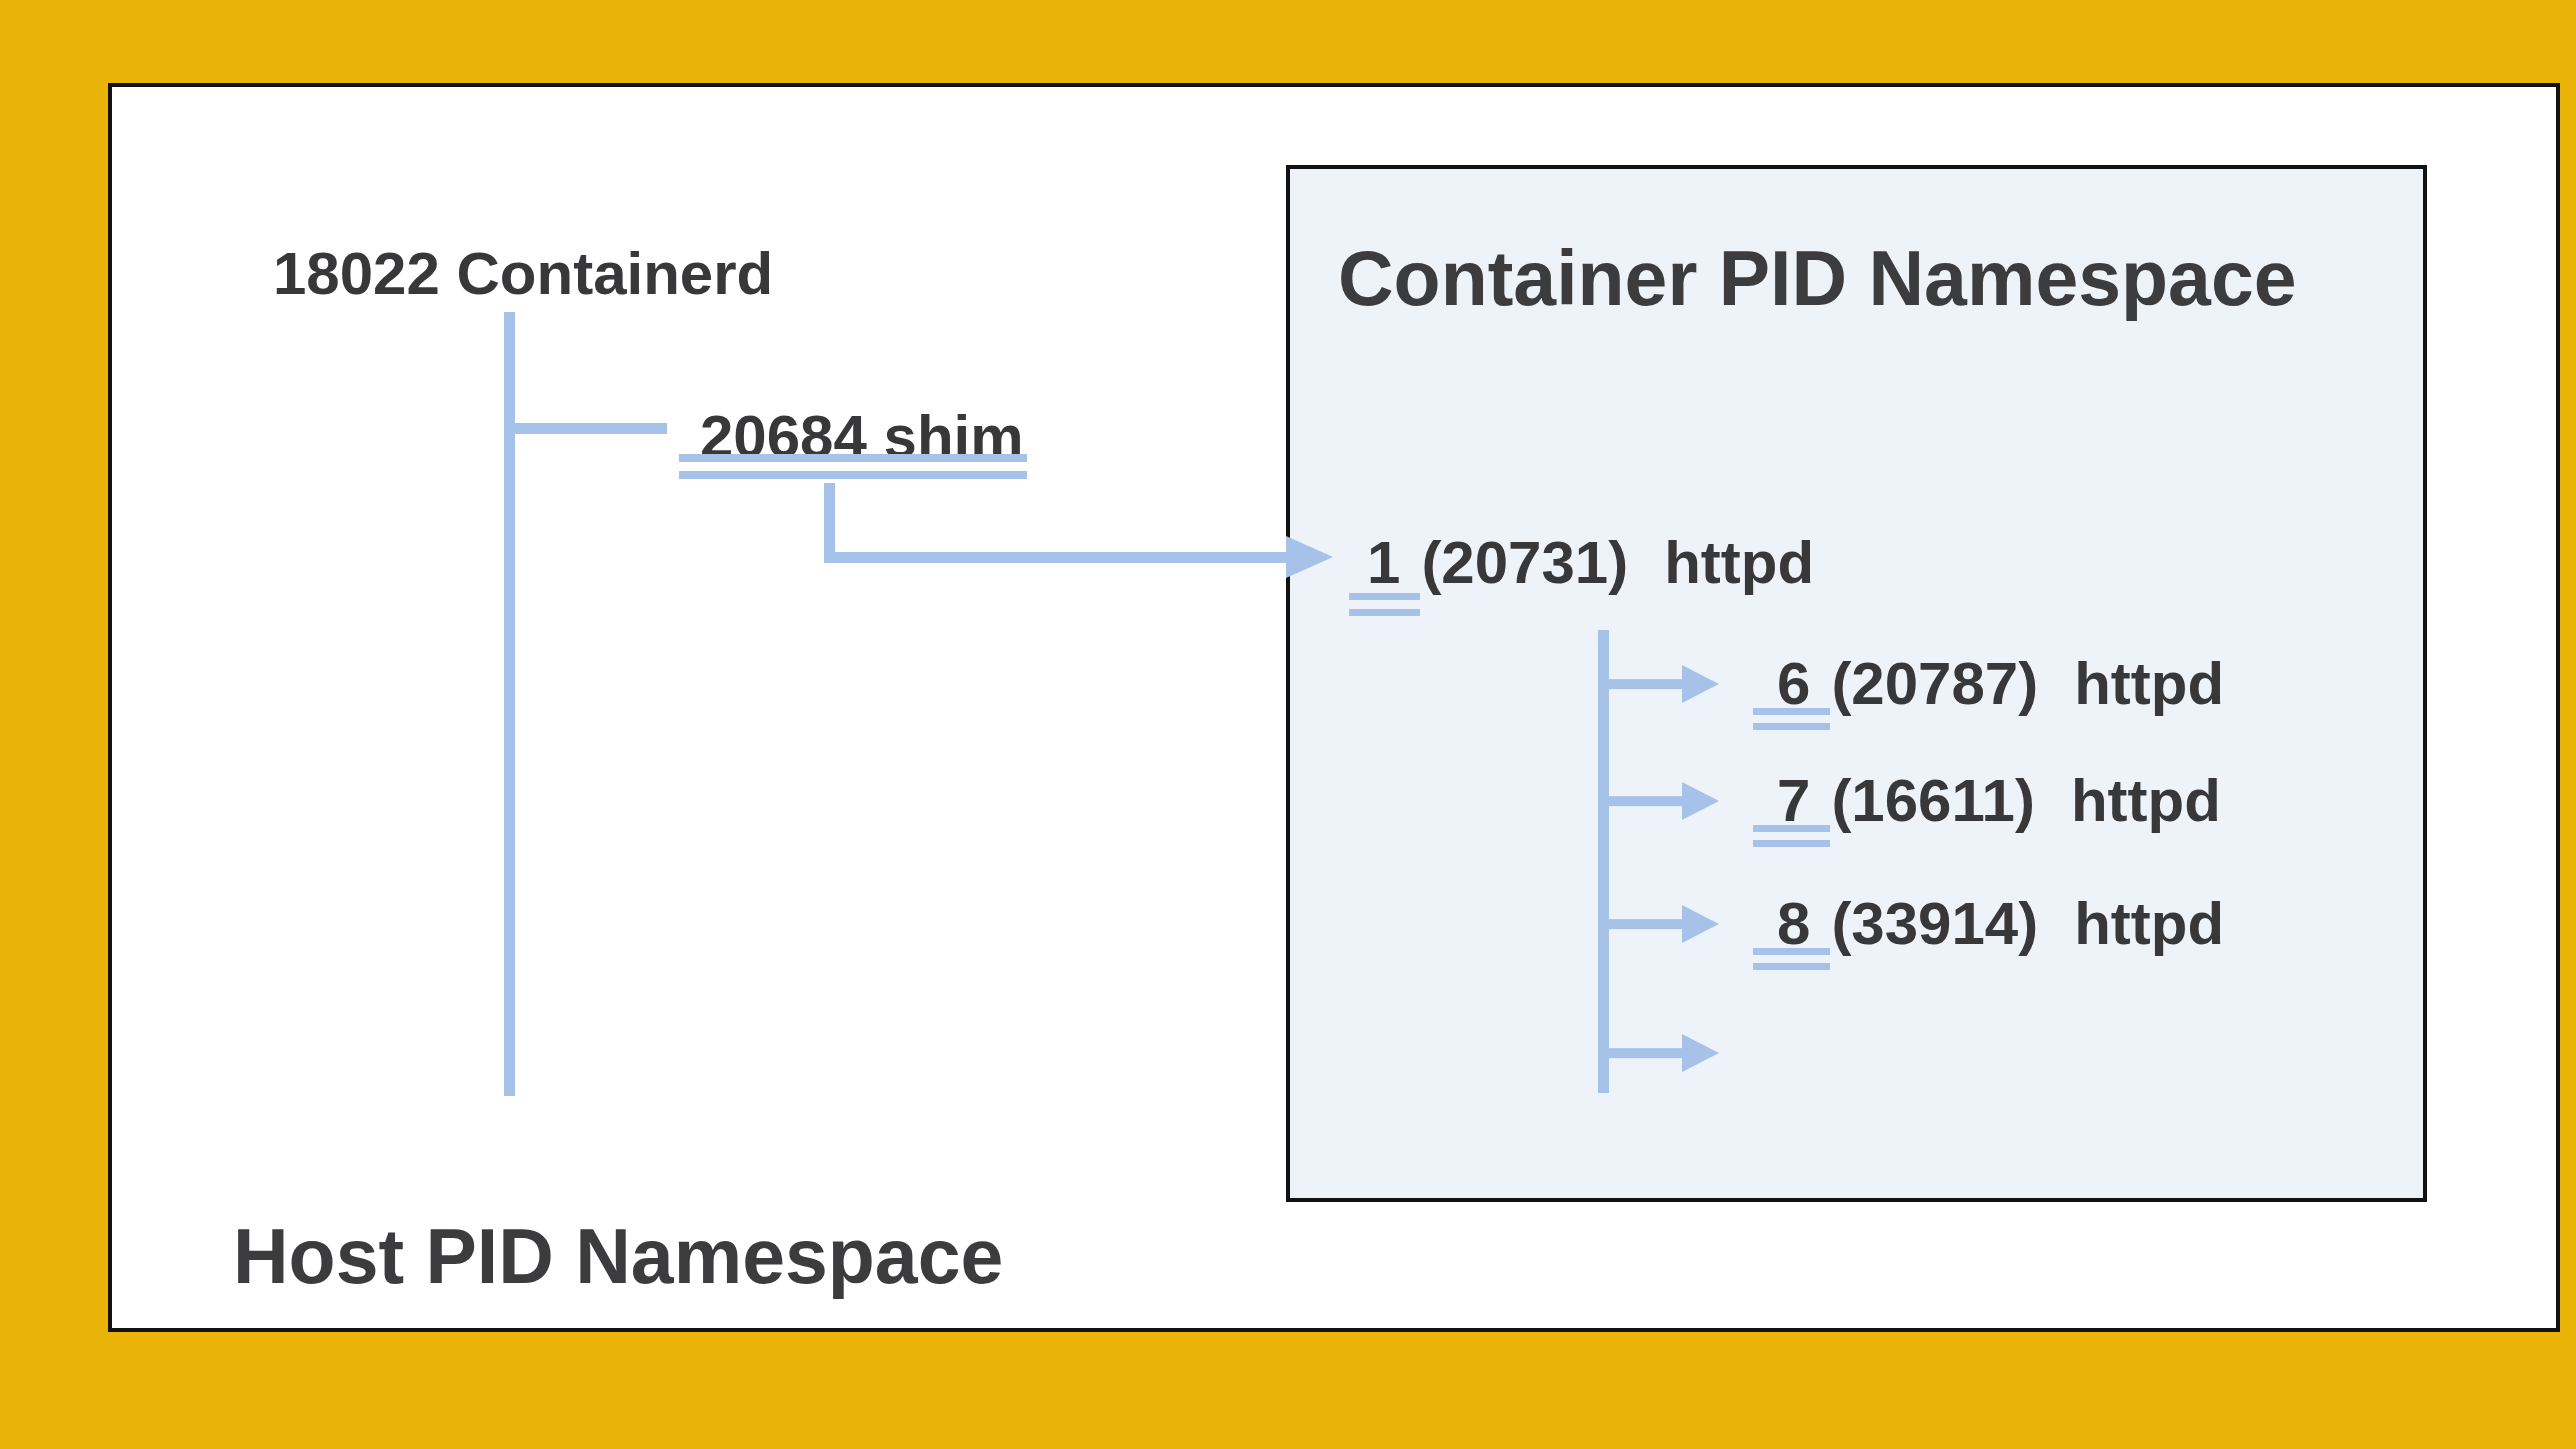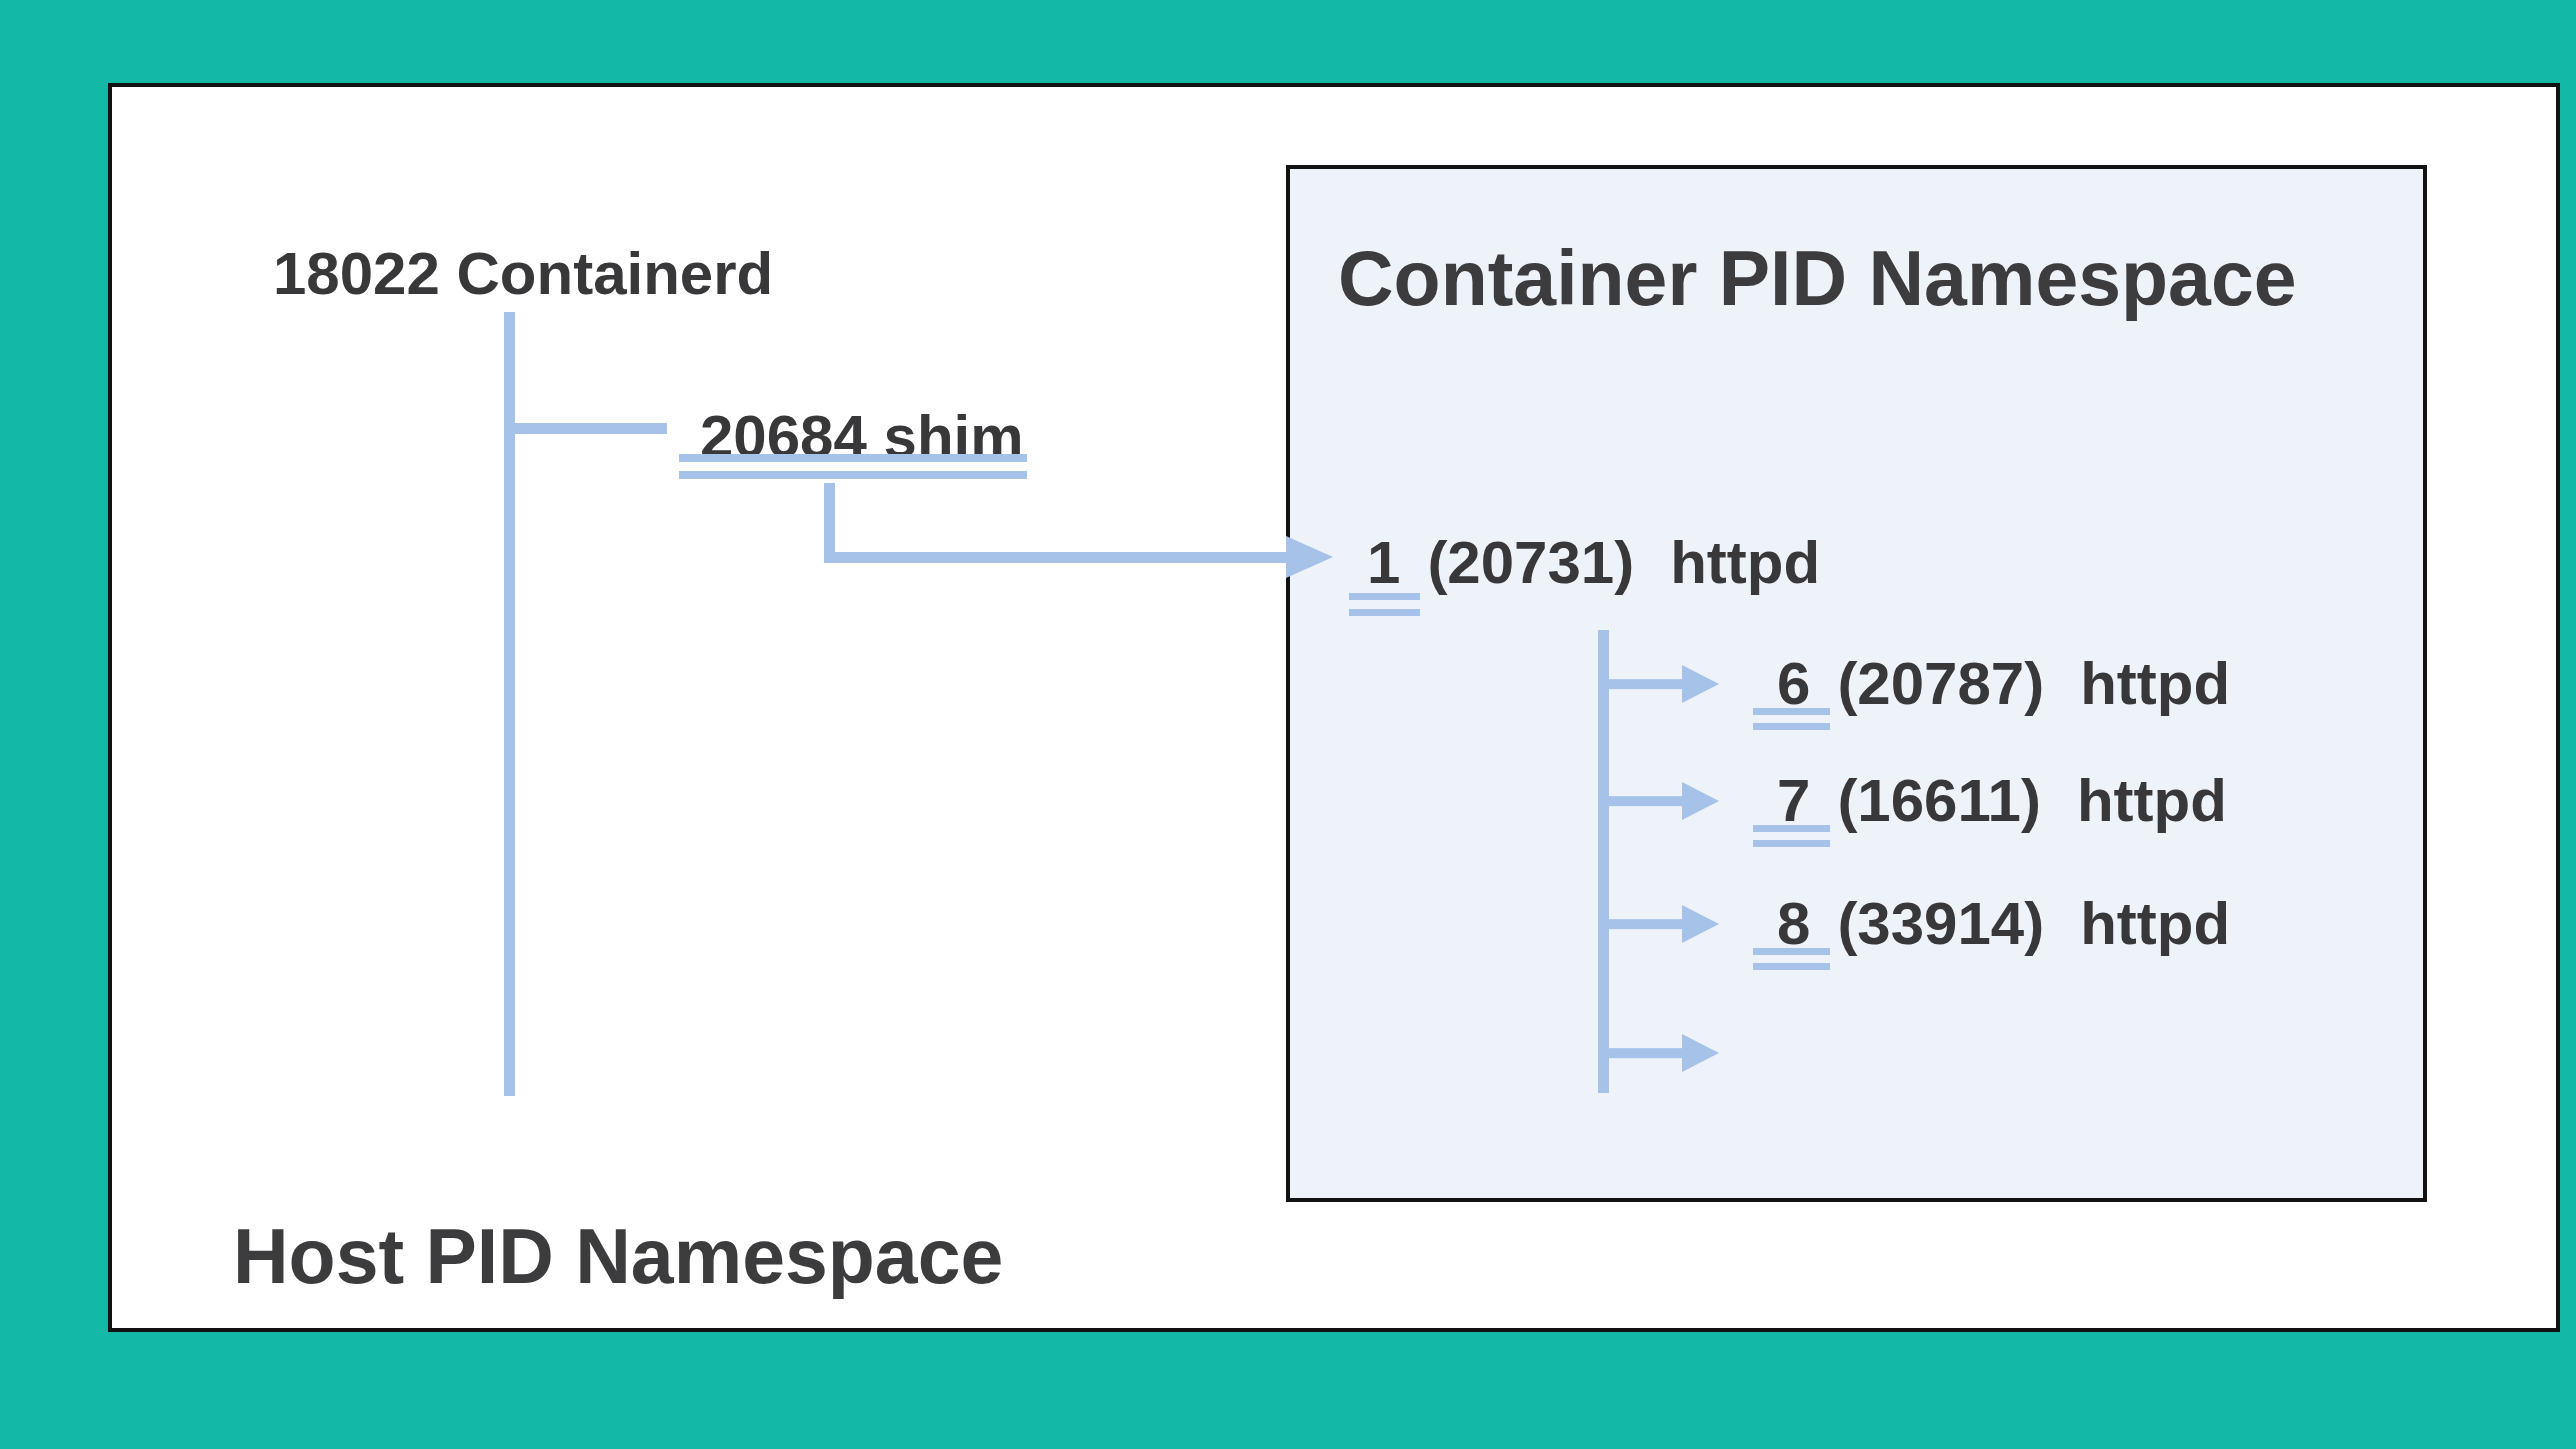--- a/index.html
+++ b/index.html
@@ -1,35 +1,35 @@
 <!DOCTYPE html>
 <html style="font-size:13px"><head>
 <meta charset="utf-8">
 <style>
   html,body{margin:0;padding:0;background:#ffffff;}
   #canvas{
-    position:relative;width:2576px;height:1449px;background:#14b8a6;overflow:hidden;
+    position:relative;width:2576px;height:1449px;background:#eab308;overflow:hidden;
     font-family:"Liberation Sans","DejaVu Sans",sans-serif;
   }
   .abs{position:absolute;}
   
   .outer-box{
     left:108px;top:83px;width:2452px;height:1249px;
     border:4.8px solid #121212;background:#ffffff;box-sizing:border-box;
   }
   .container-box{
     left:1286px;top:165px;width:1141px;height:1037px;
     border:4.8px solid #121212;background:#eef2f9;box-sizing:border-box;
   }
   
   .proc{
     font-size:60px;font-weight:600;color:#38383a;line-height:1;white-space:nowrap;
     transform:translateY(-50%);
   }
-  .proc .pp{margin-left:27px;}
+  .proc .pp{margin-left:21px;}
   .proc .cmd{margin-left:36px;}
   .ns-title{
     font-size:77px;font-weight:700;color:#3c3c3e;line-height:1;white-space:nowrap;
     transform:translateY(-50%);
   }
   
   .blue{background:#a6c2e9;}
   .host-trunk{left:504px;top:312px;width:10.5px;height:784px;}
   .shim-branch{left:504px;top:423px;width:163px;height:10.5px;}
   .elbow-v{left:824px;top:483px;width:10.5px;height:79px;}

